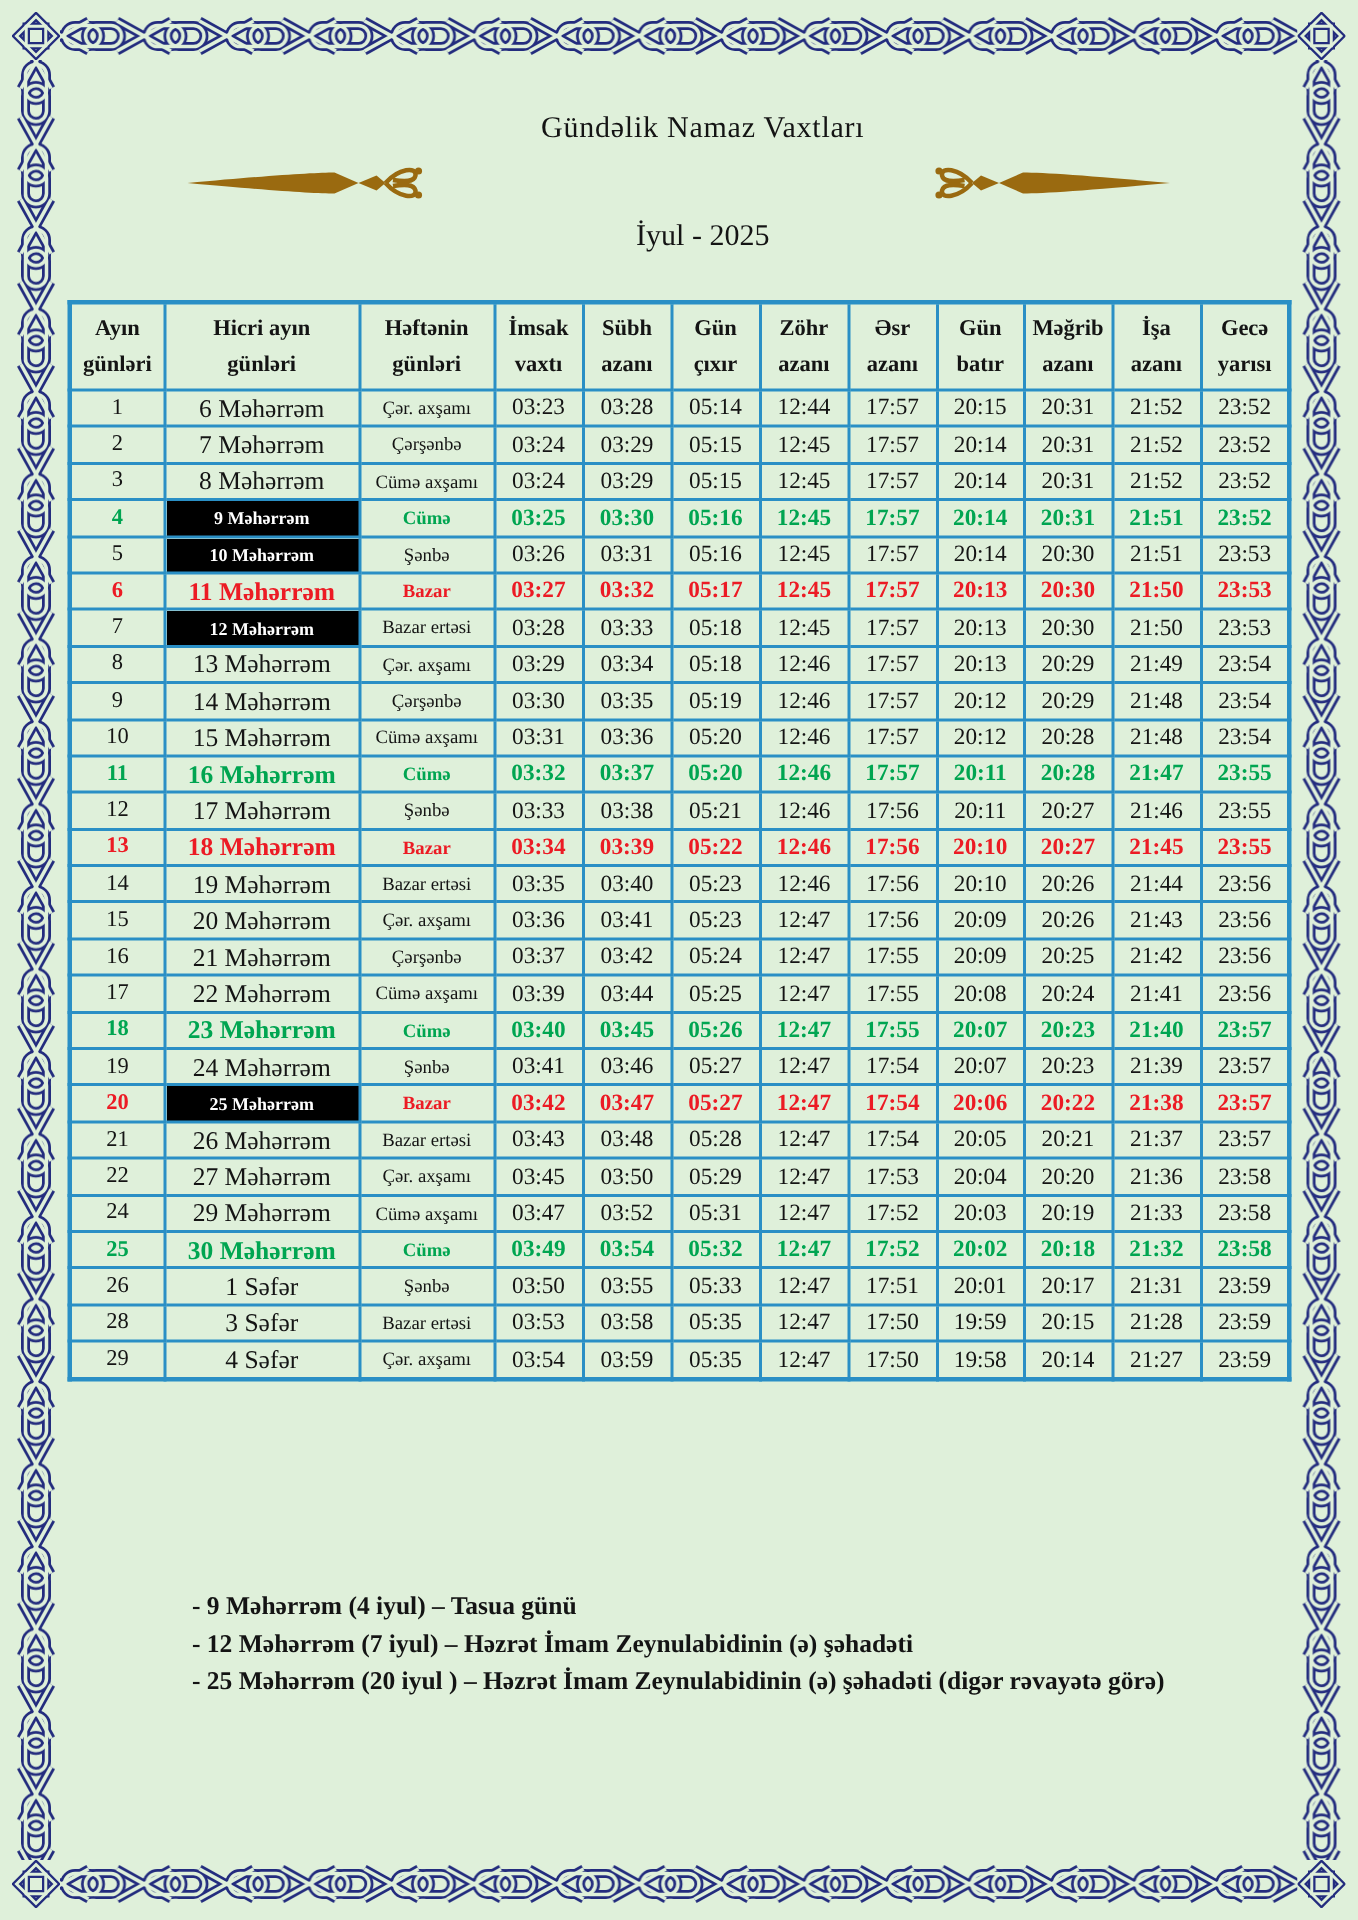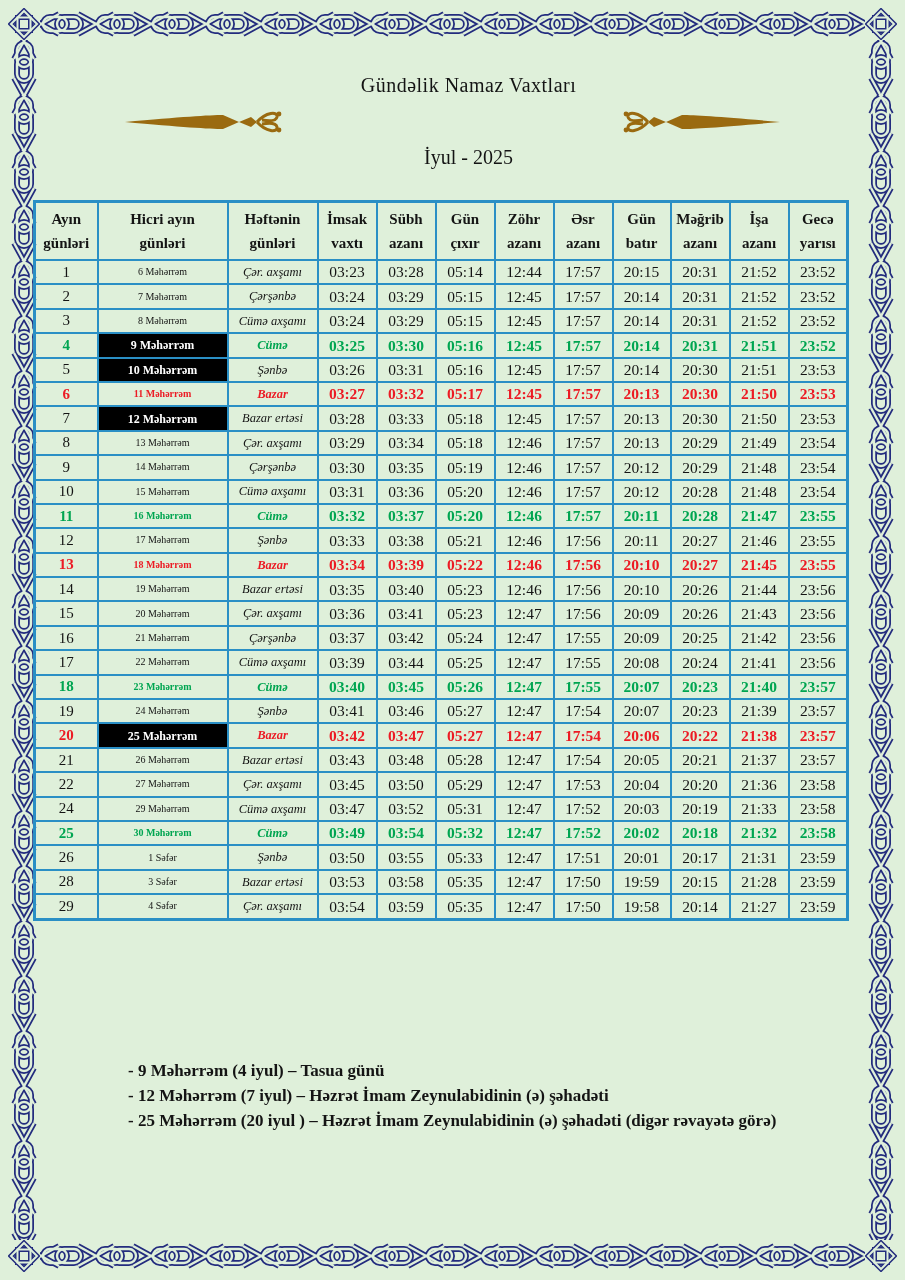--- a/index.html
+++ b/index.html
@@ -27,31 +27,31 @@
   
   .title{position:absolute;left:16px;width:100%;text-align:center;}
   .main-title{top:74px;font-size:20px;letter-spacing:.5px;}
   .city{top:111px;font-size:20px;font-weight:bold;}
   .month{top:146px;font-size:20px;}
   .orn{position:absolute;top:107px;}
   .orn-left{left:125px;}
   .orn-right{left:620px;transform:scaleX(-1);}
 
   
-  table{position:absolute;left:33px;top:200px;width:813px;
+  table{position:absolute;left:45px;top:200px;width:813px;
         border-collapse:collapse;table-layout:fixed;
         border:3px solid var(--grid);}
   th,td{border:2px solid var(--grid);text-align:center;vertical-align:middle;
         overflow:hidden;}
   th{font-size:15px;font-weight:bold;padding:4px 0;line-height:1.6;
      white-space:pre-line;}
   td{height:22.4px;font-size:15.5px;line-height:1;padding:0;}
   td.day-cell{font-size:15px;}
-  td.hijri-cell{font-size:10px;}
-  td.weekday-cell{font-size:12.5px;font-style:italic;}
+  td.hijri-cell{font-size:17px;}
+  td.weekday-cell{font-size:12.5px;}
   tr.friday td{color:var(--green);font-weight:bold;}
   tr.sunday td{color:var(--red);font-weight:bold;}
   td.inverse{background:var(--inverse);color:#ffffff !important;
              font-weight:bold;font-size:12px;}
 
   
   .notes{position:absolute;left:113px;top:1058px;font-size:17px;
          font-weight:bold;line-height:25px;margin-left:15px;}
 </style>
 </head>

